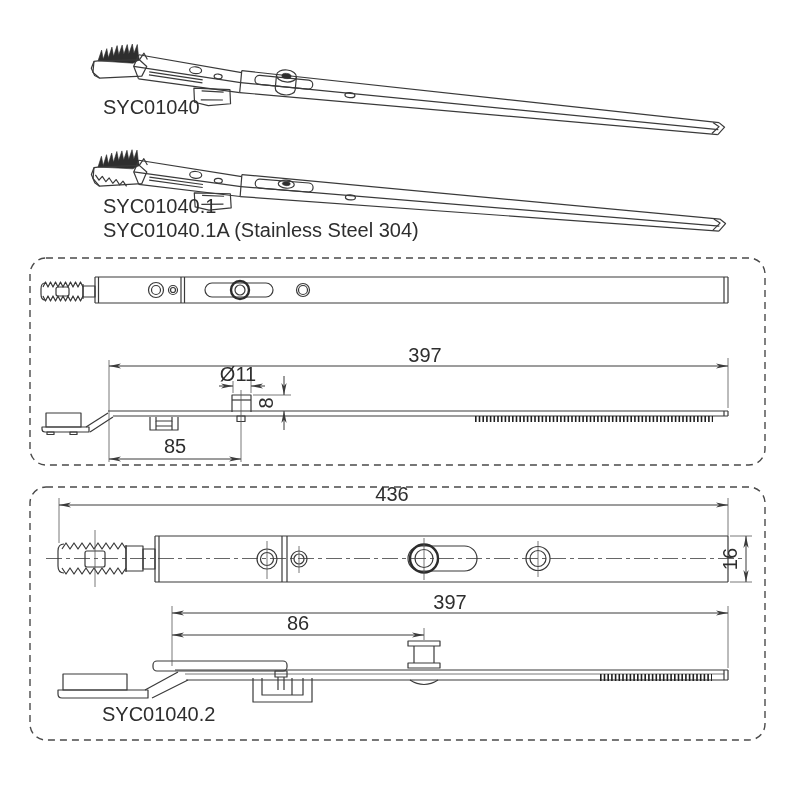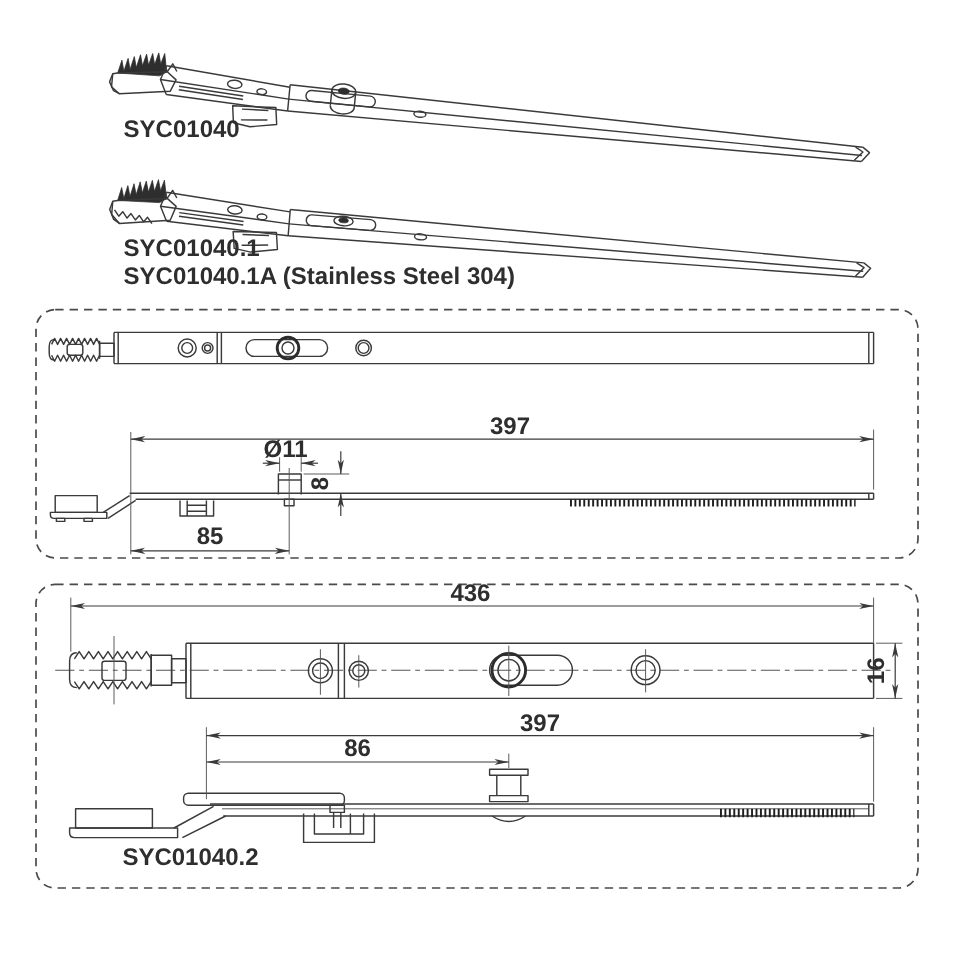--- a/index.html
+++ b/index.html
@@ -1,16 +1,16 @@
 <!DOCTYPE html>
 <html><head>
 <meta charset="utf-8">
 <style>
   html,body{margin:0;padding:0;background:#ffffff;}
-  .page{width:800px;height:800px;position:relative;background:#fff;overflow:hidden;font-weight:bold;}
+  .page{width:800px;height:800px;position:relative;background:#fff;overflow:hidden;}
   svg{display:block;}
   .ln{stroke:#3a3a3a;stroke-width:1.2;fill:none;stroke-linejoin:round;stroke-linecap:butt;}
   .thin{stroke:#555;stroke-width:0.8;fill:none;}
   .bold{stroke:#2c2c2c;stroke-width:2.4;fill:none;}
   .dash-box{stroke:#4a4a4a;stroke-width:1.4;fill:none;stroke-dasharray:7 5;}
   .cl{stroke:#555;stroke-width:0.9;fill:none;stroke-dasharray:16 4 4 4;}
   .dim{stroke:#3a3a3a;stroke-width:1;fill:none;}
   .serr{stroke:#1f1f1f;stroke-dasharray:1.6 2.1;fill:none;}
   .teeth{fill:#2e2e2e;stroke:#2e2e2e;stroke-width:0.6;}
   text{font-family:"Liberation Sans","DejaVu Sans",sans-serif;fill:#2e2e2e;}

